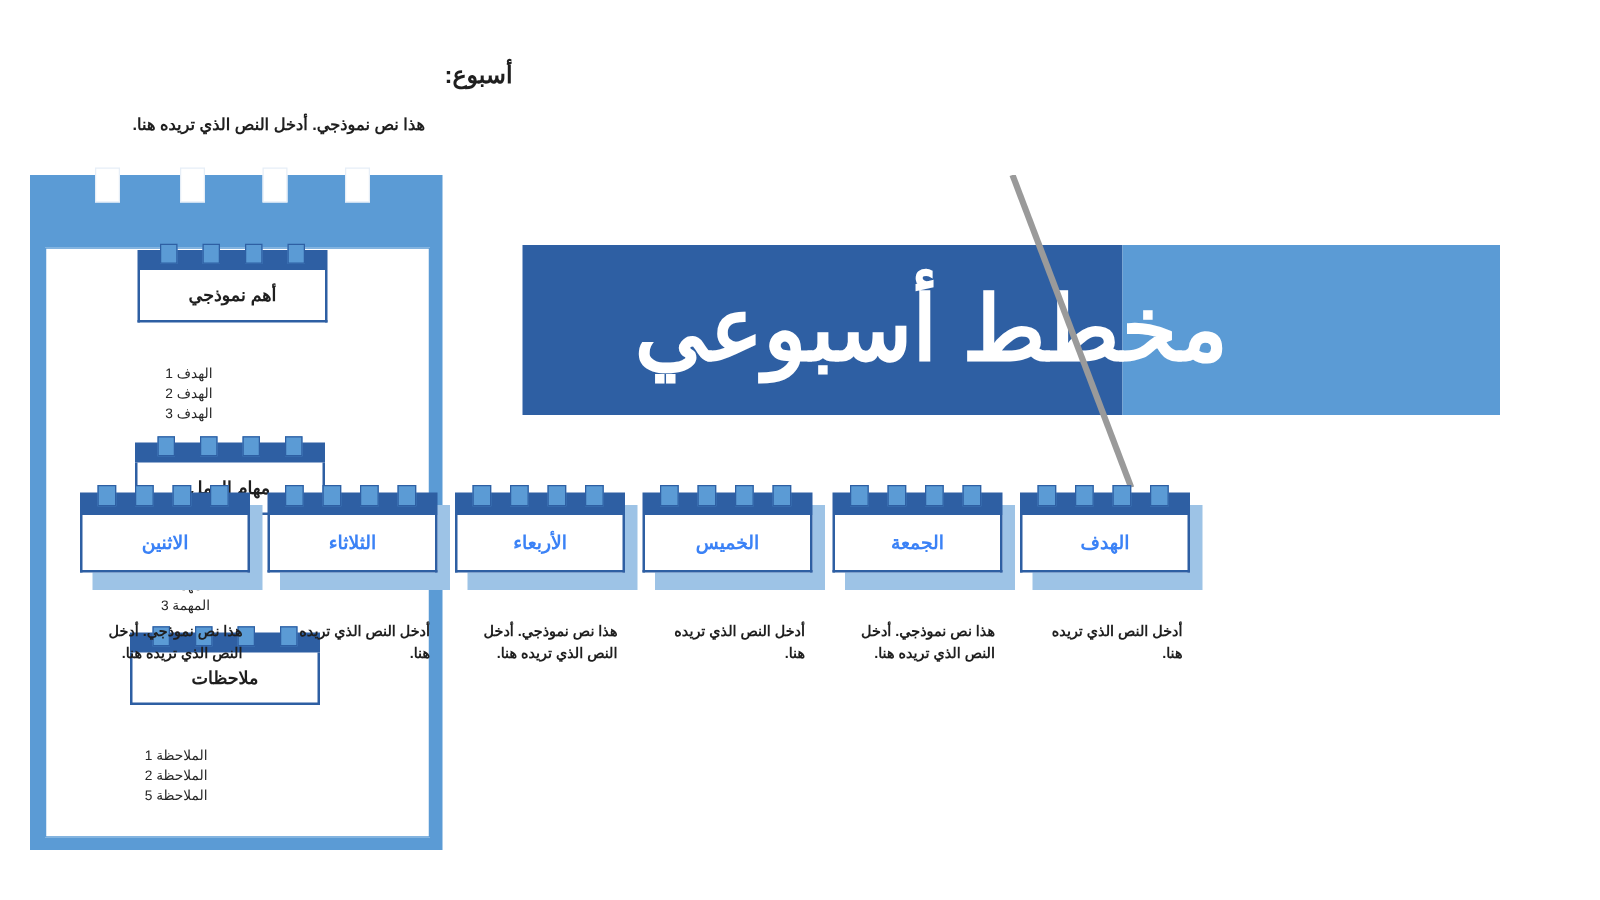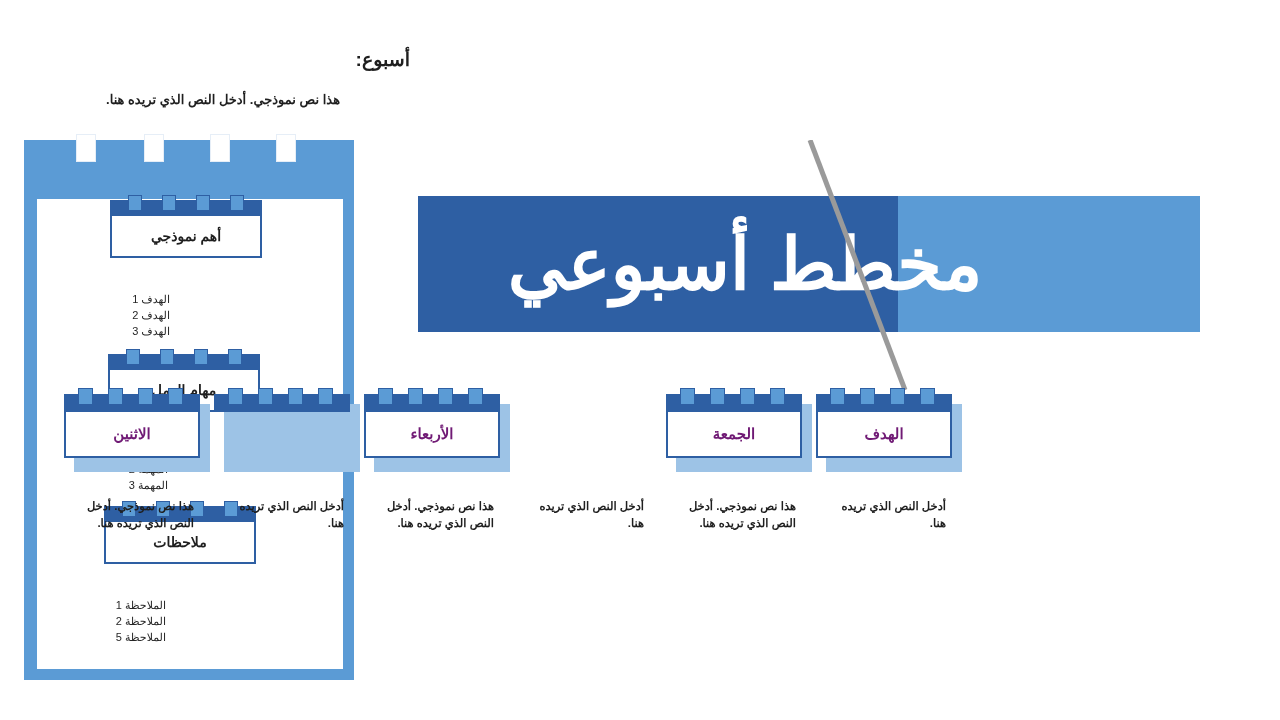--- a/index.html
+++ b/index.html
@@ -88,21 +88,21 @@
   .day-top{
     position:relative;height:18px;background:#2e5fa3;z-index:2;
   }
   .day-top .tab{
     position:absolute;top:-6px;width:13px;height:15px;background:#5b9bd5;
     border:1px solid #2e5fa3;
   }
   .day-body{
     position:relative;z-index:2;background:#ffffff;border:2px solid #2e5fa3;
     border-top:none;height:44px;display:flex;align-items:center;justify-content:center;
-    font-size:15px;font-weight:700;color:#701a75;direction:rtl;
+    font-size:15px;font-weight:700;color:#3b82f6;direction:rtl;
   }
   .day-text{
     position:absolute;top:498px;width:120px;
     font-size:11.5px;font-weight:700;color:#1f1f1f;direction:rtl;
     line-height:1.5;text-align:right;
   }
 </style>
 </head>
 <body>
 
@@ -187,35 +187,46 @@
   <div class="day-text" style="right:1086px;">هذا نص نموذجي. أدخل النص الذي تريده هنا.</div>
 
   <div class="day" style="right:930px;">
     <div class="day-shadow" style="right:-10px;"></div>
     <div class="day-top">
       <span class="tab" style="left:14px;"></span>
       <span class="tab" style="left:44px;"></span>
       <span class="tab" style="left:74px;"></span>
       <span class="tab" style="left:104px;"></span>
     </div>
+    <div class="day-body">الثلاثاء</div>
   </div>
   <div class="day-text" style="right:936px;">أدخل النص الذي تريده هنا.</div>
 
   <div class="day" style="right:780px;">
     <div class="day-shadow" style="right:-10px;"></div>
     <div class="day-top">
       <span class="tab" style="left:14px;"></span>
       <span class="tab" style="left:44px;"></span>
       <span class="tab" style="left:74px;"></span>
       <span class="tab" style="left:104px;"></span>
     </div>
     <div class="day-body">الأربعاء</div>
   </div>
   <div class="day-text" style="right:786px;">هذا نص نموذجي. أدخل النص الذي تريده هنا.</div>
 
+  <div class="day" style="right:630px;">
+    <div class="day-shadow" style="right:-10px;"></div>
+    <div class="day-top">
+      <span class="tab" style="left:14px;"></span>
+      <span class="tab" style="left:44px;"></span>
+      <span class="tab" style="left:74px;"></span>
+      <span class="tab" style="left:104px;"></span>
+    </div>
+    <div class="day-body">الخميس</div>
+  </div>
   <div class="day-text" style="right:636px;">أدخل النص الذي تريده هنا.</div>
 
   <div class="day" style="right:478px;">
     <div class="day-shadow" style="right:-10px;"></div>
     <div class="day-top">
       <span class="tab" style="left:14px;"></span>
       <span class="tab" style="left:44px;"></span>
       <span class="tab" style="left:74px;"></span>
       <span class="tab" style="left:104px;"></span>
     </div>

